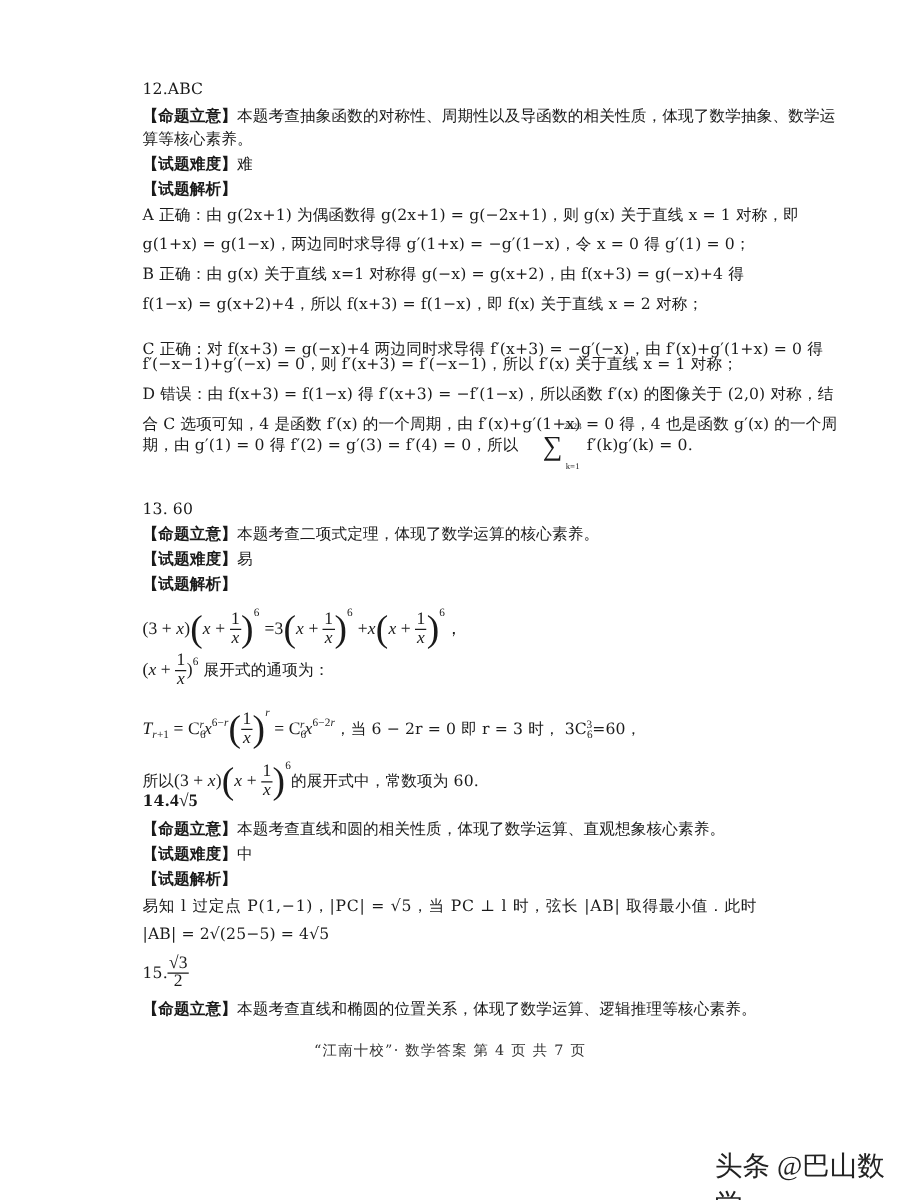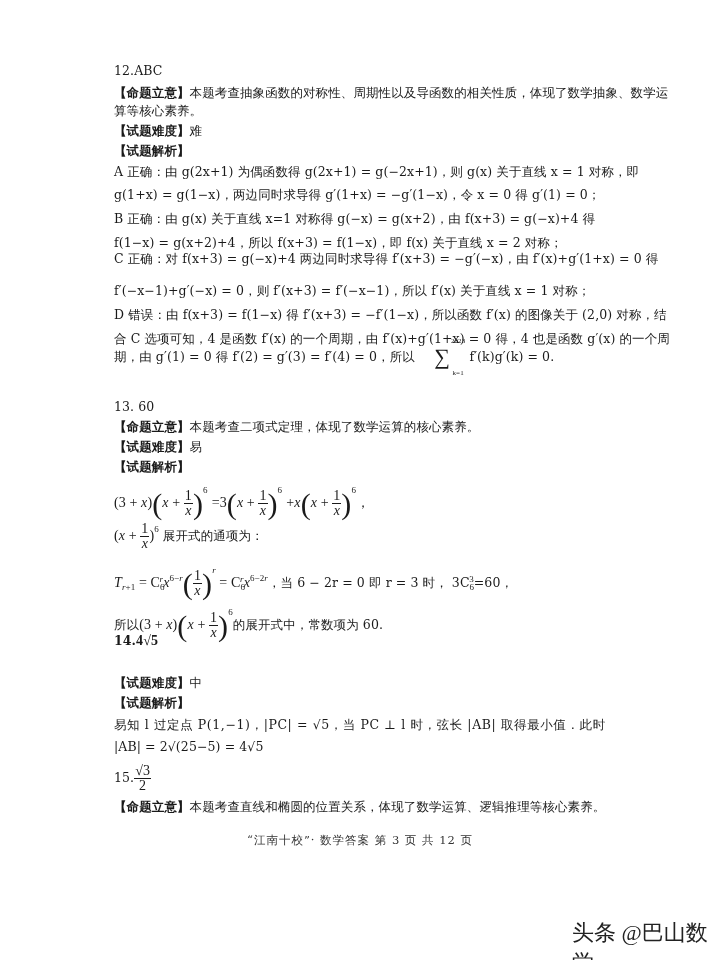--- a/index.html
+++ b/index.html
@@ -39,21 +39,21 @@
   </div>
   <div class="line" style="top:122px;">
     <span class="bold">【试题难度】</span><span>难</span>
   </div>
   <div class="line bold" style="top:142px;">【试题解析】</div>
 
   <div class="line" style="top:163px;">A 正确：由 g(2x+1) 为偶函数得 g(2x+1) = g(−2x+1)，则 g(x) 关于直线 x = 1 对称，即</div>
   <div class="line" style="top:186px;">g(1+x) = g(1−x)，两边同时求导得 g′(1+x) = −g′(1−x)，令 x = 0 得 g′(1) = 0；</div>
   <div class="line" style="top:210px;">B 正确：由 g(x) 关于直线 x=1 对称得 g(−x) = g(x+2)，由 f(x+3) = g(−x)+4 得</div>
   <div class="line" style="top:234px;">f(1−x) = g(x+2)+4，所以 f(x+3) = f(1−x)，即 f(x) 关于直线 x = 2 对称；</div>
-  <div class="line" style="top:250px;">C 正确：对 f(x+3) = g(−x)+4 两边同时求导得 f′(x+3) = −g′(−x)，由 f′(x)+g′(1+x) = 0 得</div>
+  <div class="line" style="top:270px;">C 正确：对 f(x+3) = g(−x)+4 两边同时求导得 f′(x+3) = −g′(−x)，由 f′(x)+g′(1+x) = 0 得</div>
   <div class="line" style="top:282px;">f′(−x−1)+g′(−x) = 0，则 f′(x+3) = f′(−x−1)，所以 f′(x) 关于直线 x = 1 对称；</div>
   <div class="line" style="top:306px;">D 错误：由 f(x+3) = f(1−x) 得 f′(x+3) = −f′(1−x)，所以函数 f′(x) 的图像关于 (2,0) 对称，结</div>
   <div class="line" style="top:330px;">合 C 选项可知，4 是函数 f′(x) 的一个周期，由 f′(x)+g′(1+x) = 0 得，4 也是函数 g′(x) 的一个周</div>
   <div class="line" style="top:336px; height:40px; line-height:40px;">
     <span>期，由 g′(1) = 0 得 f′(2) = g′(3) = f′(4) = 0，所以</span>
     <span class="sigma">
       <span class="top">2023</span>
       <span class="s">∑</span>
       <span class="bot">k=1</span>
     </span>
@@ -85,30 +85,33 @@
     <span class="m">T</span><span class="sub"><i>r</i>+1</span><span class="mn"> = C</span><span class="sub">6</span><span class="sup" style="vertical-align:5px; margin-left:-5px;"><i>r</i></span><span class="m">x</span><span class="sup" style="vertical-align:6px;">6−<i>r</i></span><span class="big-paren">(</span><span class="frac"><span class="num">1</span><span class="den">x</span></span><span class="big-paren">)</span><span class="sup"><i>r</i></span><span class="mn"> = C</span><span class="sub">6</span><span class="sup" style="vertical-align:5px; margin-left:-5px;"><i>r</i></span><span class="m">x</span><span class="sup" style="vertical-align:6px;">6−2<i>r</i></span><span>，当 6 − 2r = 0 即 r = 3 时，  3C</span><span class="sub">6</span><span class="sup" style="vertical-align:5px; margin-left:-5px;">3</span><span>=60，</span>
   </div>
 
   <div class="line" style="top:590px; height:44px; line-height:44px;">
     <span>所以</span><span class="mn">(3 + <i>x</i>)</span><span class="big-paren">(</span><span class="m">x</span><span class="mn"> + </span><span class="frac"><span class="num">1</span><span class="den">x</span></span><span class="big-paren">)</span><span class="sup">6</span><span>的展开式中，常数项为 60.</span>
   </div>
 
   <div class="line" style="top:632px;font-weight:bold;">
     <span>14.</span><span class="mn">4√5</span>
   </div>
+  <div class="line" style="top:654px;">
+    <span class="bold">【命题立意】</span><span>本题考查直线和圆的相关性质，体现了数学运算、直观想象核心素养。</span>
+  </div>
   <div class="line" style="top:674px;">
     <span class="bold">【试题难度】</span><span>中</span>
   </div>
   <div class="line bold" style="top:694px;">【试题解析】</div>
   <div class="line" style="top:716px; letter-spacing:0.6px;">易知 l 过定点 P(1,−1)，|PC| = √5，当 PC ⊥ l 时，弦长 |AB| 取得最小值．此时</div>
   <div class="line" style="top:738px;">|AB| = 2√(25−5) = 4√5</div>
 
   <div class="line" style="top:760px; height:36px; line-height:36px;">
     <span>15.</span><span class="frac"><span class="num">√3</span><span class="den" style="font-style:normal;">2</span></span>
   </div>
   <div class="line" style="top:798px;">
     <span class="bold">【命题立意】</span><span>本题考查直线和椭圆的位置关系，体现了数学运算、逻辑推理等核心素养。</span>
   </div>
 
-  <div class="footer">“江南十校”· 数学答案    第 3 页   共 12 页</div>
+  <div class="footer">“江南十校”· 数学答案    第 4 页   共 7 页</div>
 
   <div class="watermark">头条 @巴山数学</div>
 </div>
 
 </body></html>

